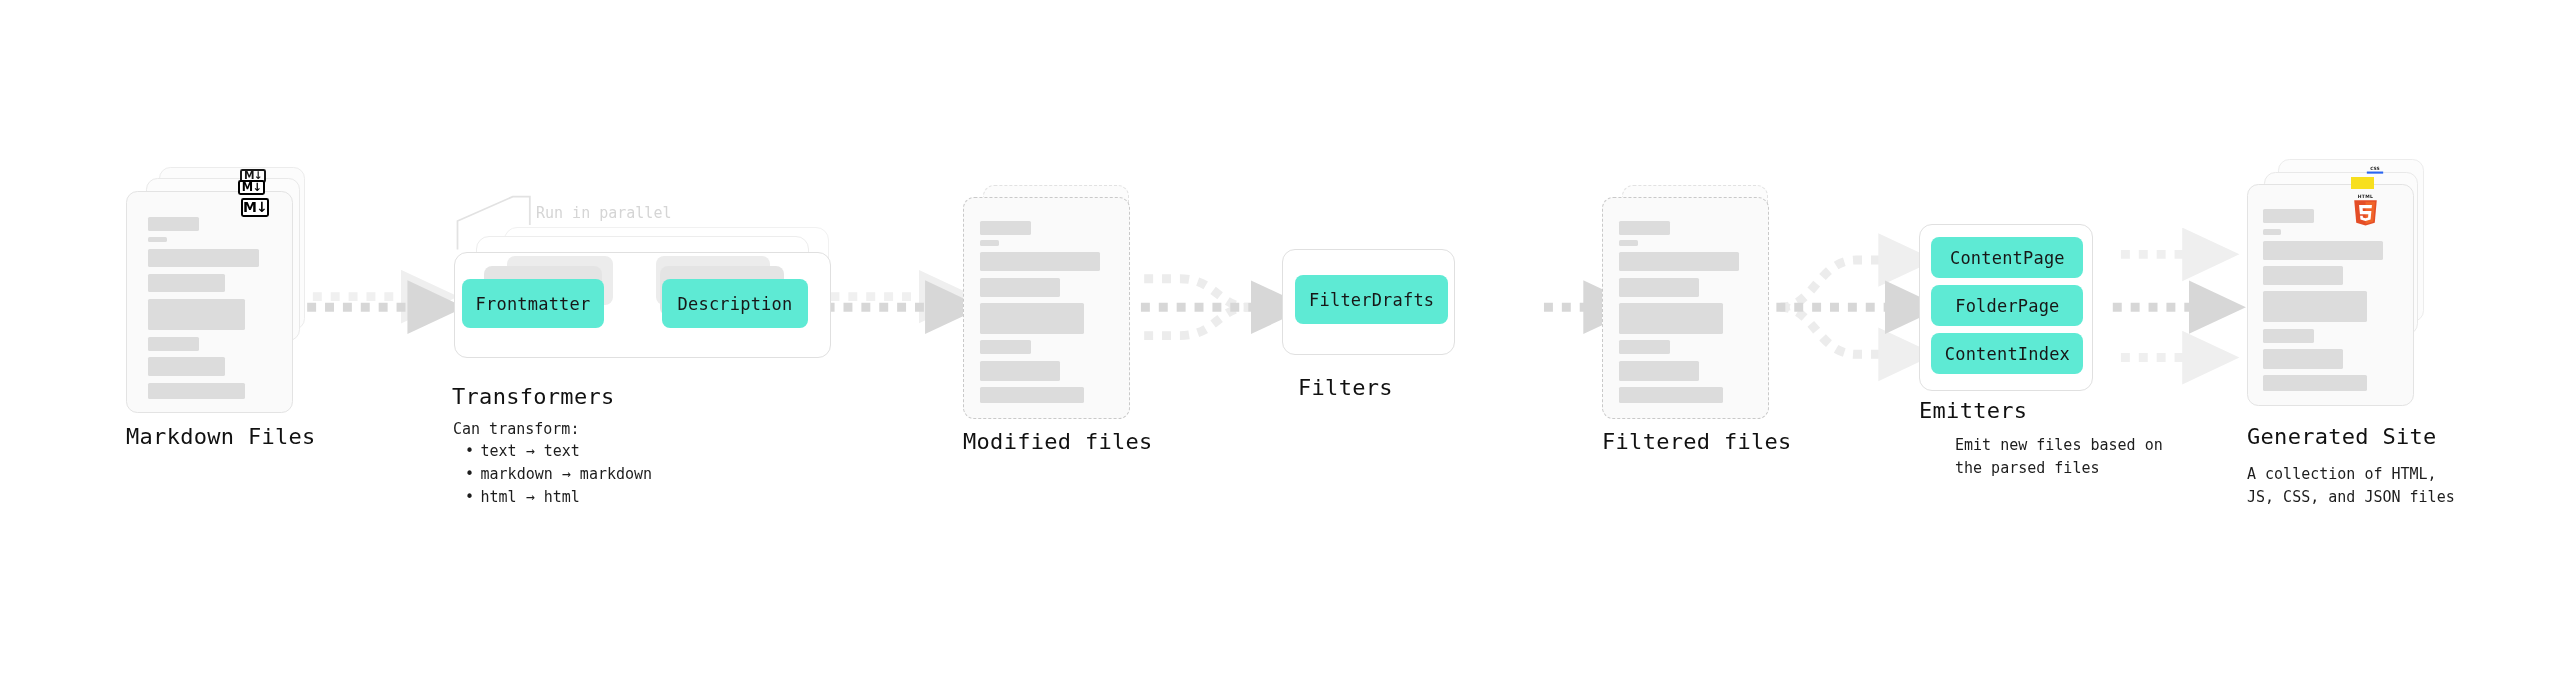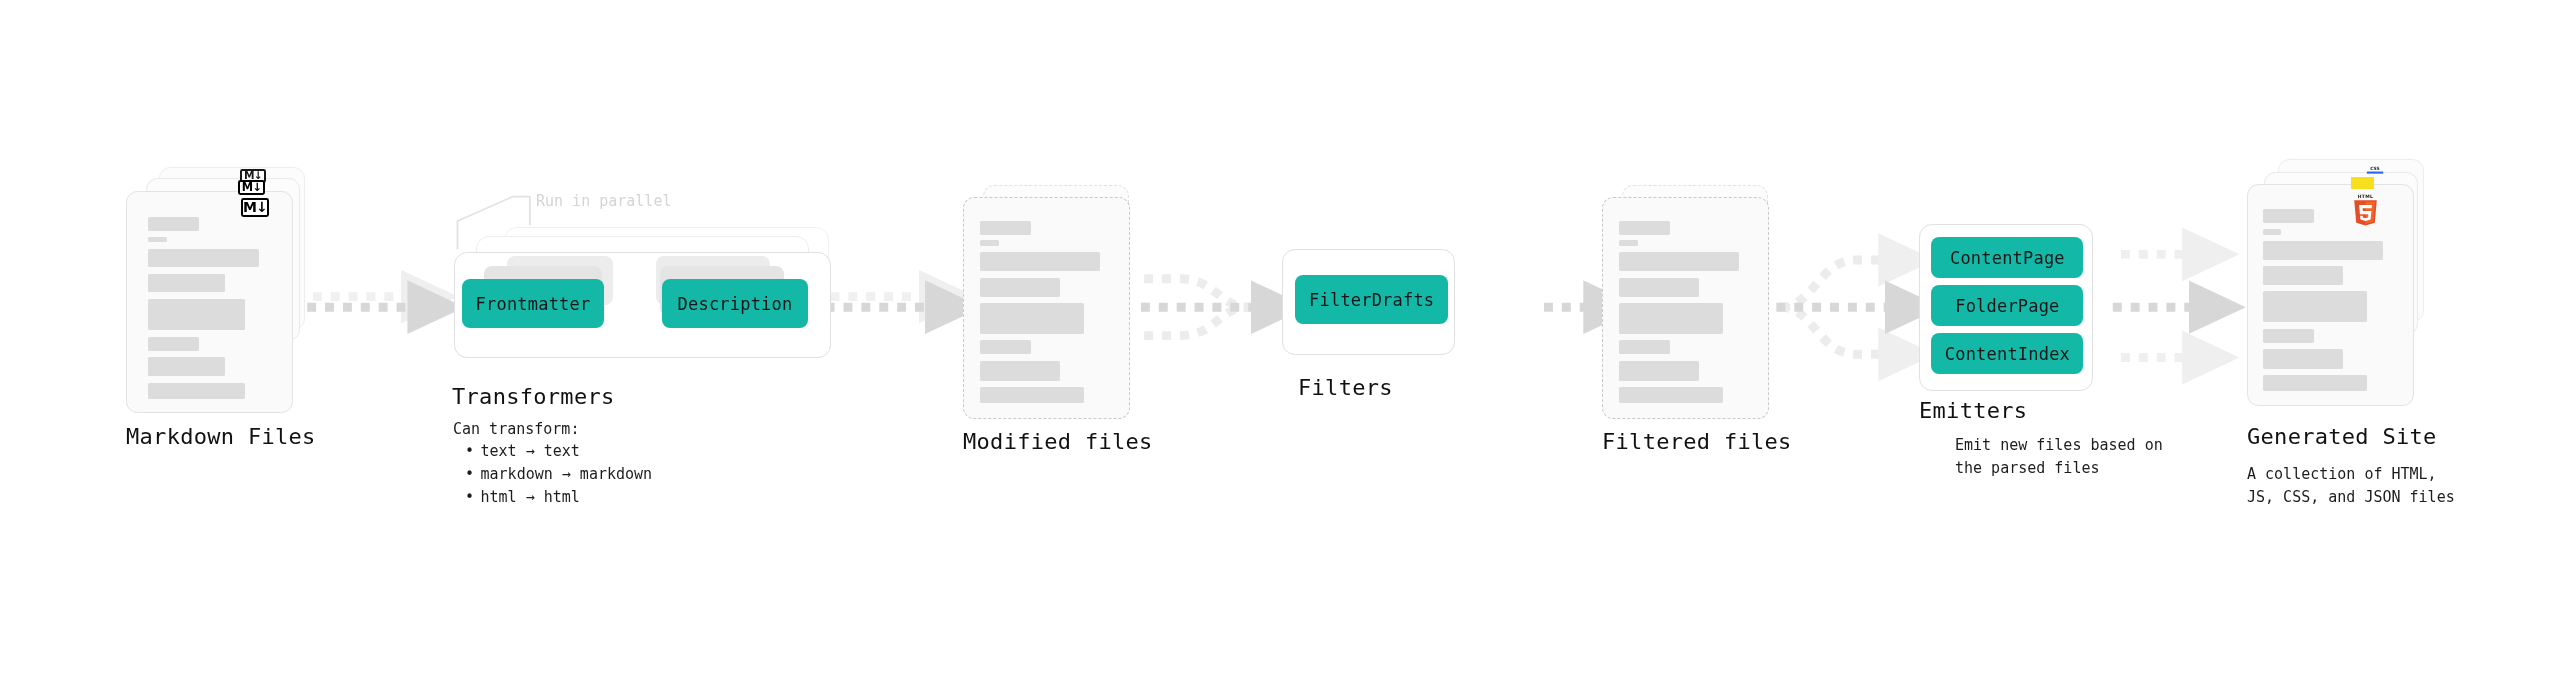--- a/index.html
+++ b/index.html
@@ -77,21 +77,21 @@
     border-radius: 13px;
     background: #ffffff;
   }
   .group-box.g1 { border-color: #ededed; }
   .group-box.g2 { border-color: #f1f1f1; }
 
   .pill {
     position: absolute;
     box-sizing: border-box;
     border-radius: 8.1px;
-    background: #14b8a6;
+    background: #5eead4;
     display: flex;
     align-items: center;
     justify-content: center;
     font-size: 17px;
     color: #171717;
     letter-spacing: 0.2px;
     white-space: nowrap;
   }
   .pill.ghost-a { background: #e4e4e4; color: transparent; }
   .pill.ghost-b { background: #ececec; color: transparent; }
@@ -224,21 +224,21 @@
     <div class="group-box" style="left:14.6px; top:49px; width:377px; height:106px;"></div>
 
     <div class="pill ghost-b" style="left:68px; top:53px; width:106px; height:49px;">Frontmatter</div>
     <div class="pill ghost-a" style="left:45px; top:63px; width:118px; height:50px;">Frontmatter</div>
     <div class="pill" style="left:23px; top:76px; width:142px; height:49px;">Frontmatter</div>
 
     <div class="pill ghost-b" style="left:217px; top:53px; width:114px; height:49px;">Description</div>
     <div class="pill ghost-a" style="left:221px; top:63px; width:124px; height:50px;">Description</div>
     <div class="pill" style="left:223px; top:76px; width:146px; height:49px;">Description</div>
   </div>
-  <div class="cap-note" style="left:536px; top:192px;">Run in parallel</div>
+  <div class="cap-note" style="left:536px; top:204px;">Run in parallel</div>
   <div class="cap-title" style="left:452px; top:384px;">Transformers</div>
   <div class="cap-sub" style="left:453px; top:418px;">Can transform:</div>
   <div class="cap-list" style="left:465px; top:440px;">
     <div class="li">text → text</div>
     <div class="li">markdown → markdown</div>
     <div class="li">html → html</div>
   </div>
 
   <div class="doc-stack" style="left:963px; top:185px; width:187px; height:244px;">
     <div class="doc-card dashed ghost2" style="left:19.5px; top:0px; width:146px; height:146px;"></div>

